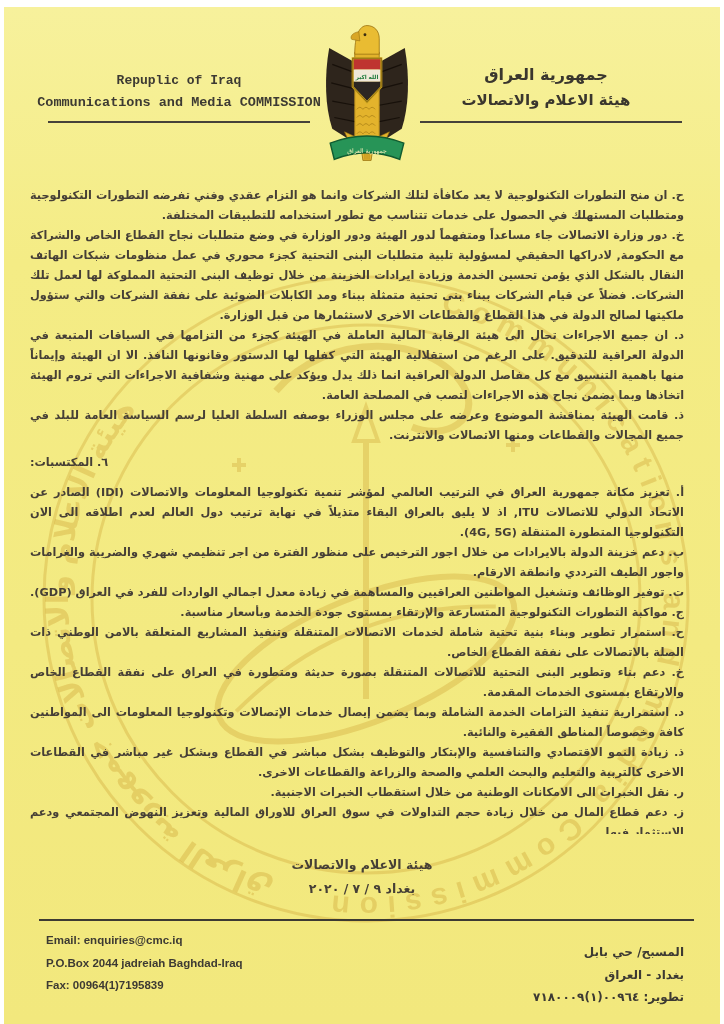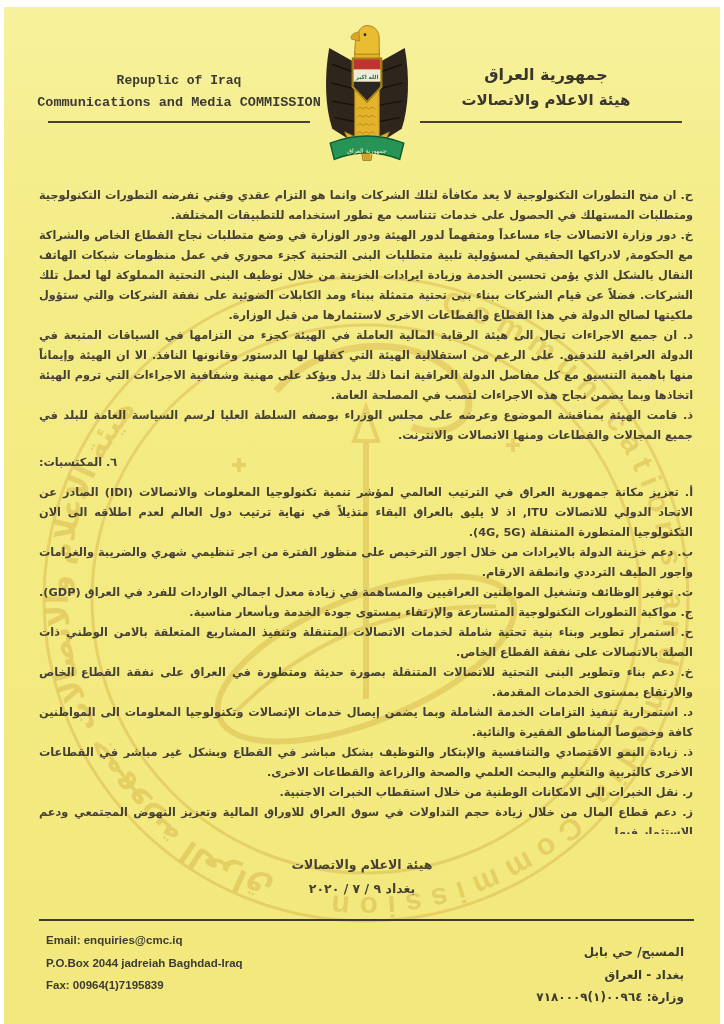--- a/index.html
+++ b/index.html
@@ -28,21 +28,21 @@
   .hdr-right{
     position:absolute;right:34px;top:58px;width:280px;text-align:center;
     color:#3a362e;direction:rtl;font-weight:bold;
   }
   .hdr-right .l1{font-size:16px;margin-bottom:7px;}
   .hdr-right .l2{font-size:15px;}
   .hdr-rule-right{position:absolute;right:38px;top:114px;width:262px;height:2px;background:#46423a;}
   .emblem{position:absolute;left:316px;top:16px;width:94px;height:140px;}
   
   .doc-body{
-    position:absolute;left:35px;top:179px;width:654px;height:648px;
+    position:absolute;left:26px;top:179px;width:654px;height:648px;
     direction:rtl;text-align:justify;color:#463f36;font-weight:bold;
     font-size:11.3px;line-height:20px;overflow:hidden;
   }
   .doc-body p{margin:0;}
   .doc-body p.sec{margin-top:7px;margin-bottom:10px;text-align:left;}
   
   .signature{
     position:absolute;left:0;right:0;top:846px;text-align:center;direction:rtl;
     color:#463f36;font-weight:bold;font-size:12.5px;line-height:24px;
   }
@@ -171,18 +171,18 @@
   <div class="footer-rule"></div>
   <div class="footer-en">
     <div>Email: enquiries@cmc.iq</div>
     <div>P.O.Box 2044 jadreiah Baghdad-Iraq</div>
     <div>Fax: 00964(1)7195839</div>
   </div>
   <div class="footer-ar">
     <div>المسبح/ حي بابل</div>
     <div>بغداد - العراق</div>
     <div>
-      <span>وزارة:</span>
+      <span>تطوير:</span>
       <span dir="ltr">٠٠٩٦٤(١)٧١٨٠٠٠٩</span>
     </div>
   </div>
 
 </div>
 
 </body></html>

